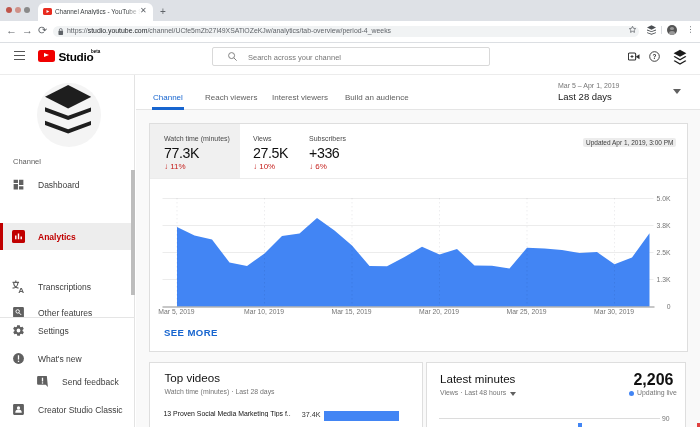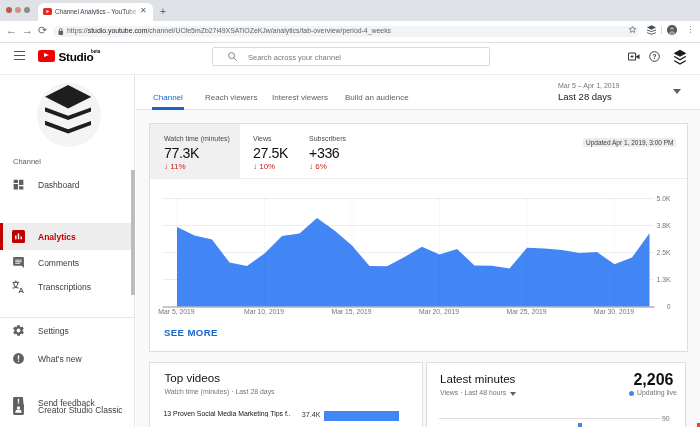--- a/index.html
+++ b/index.html
@@ -158,52 +158,53 @@
     <div class="mtxt">Dashboard</div>
     </div>
   <div class="abs mitem" id="selrow" style="top:222.5px;height:27px;">
     <svg class="mico" style="top:7px" viewBox="0 0 24 24">
         <rect width="24" height="24" rx="3" fill="#c00000"></rect>
         <path stroke="#fff" stroke-width="2.6" d="M7 10 v7 M12 6.5 v10.5 M17 12 v5"></path>
       </svg>
     <div class="mtxt" style="top:9px">Analytics</div>
     </div>
   <div class="abs" id="redbar" style="top:222.5px;height:27px;"></div>
-  <div class="abs mitem" style="top:249.5px;">
-    <svg class="mico" viewBox="0 0 24 24">
-        <path fill="#606060" d="M22 4 a2 2 0 0 0 -2 -2 H4 a2 2 0 0 0 -2 2 v12 a2 2 0 0 0 2 2 h14 l4 4 Z M6 7 h12 M6 10 h12 M6 13 h8"></path>
-        <path stroke="#fff" stroke-width="1.6" d="M6 7.5 h12 M6 10.5 h12 M6 13.5 h9"></path>
-      </svg>
-    <div class="mtxt">Comments</div>
-    </div>
   <div class="abs mitem" style="top:274px;">
     <svg class="mico" viewBox="0 0 24 24">
         <g stroke="#606060" stroke-width="2.2" fill="none">
           <path d="M1 4.5 h12 M7 1 v3.5 M11 4.5 a11 11 0 0 1 -10 10.5 M3 4.5 a11 11 0 0 0 9 10.5"></path>
         </g>
         <text x="11.5" y="23.5" font-size="15" font-weight="bold" fill="#606060" font-family="Liberation Sans">A</text>
       </svg>
     <div class="mtxt">Transcriptions</div>
     </div>
+  <div class="abs mitem" style="top:299.5px;">
+    <svg class="mico" viewBox="0 0 24 24">
+        <path fill="#606060" d="M20 2 H4 a2 2 0 0 0 -2 2 v16 a2 2 0 0 0 2 2 h16 a2 2 0 0 0 2 -2 V4 a2 2 0 0 0 -2 -2 Z"></path>
+        <circle cx="10.5" cy="10" r="3.2" fill="none" stroke="#fff" stroke-width="1.8"></circle>
+        <path d="M13 12.5 L17 16.5" stroke="#fff" stroke-width="1.8"></path>
+      </svg>
+    <div class="mtxt">Other features</div>
+    </div>
   <div class="abs" id="sdivider"></div>
   <div class="abs mitem" style="top:318px;">
     <svg class="mico" viewBox="0 0 24 24">
         <path fill="#606060" d="M19.4 13 a7.6 7.6 0 0 0 0-2 l2.1-1.6 a.5.5 0 0 0 .1-.6 l-2-3.5 a.5.5 0 0 0 -.6-.2 l-2.5 1 a7.6 7.6 0 0 0 -1.7-1 l-.4-2.6 a.5.5 0 0 0 -.5-.4 h-4 a.5.5 0 0 0 -.5.4 l-.4 2.6 a7.6 7.6 0 0 0 -1.7 1 l-2.5-1 a.5.5 0 0 0 -.6.2 l-2 3.5 a.5.5 0 0 0 .1.6 L4.6 11 a7.6 7.6 0 0 0 0 2 l-2.1 1.6 a.5.5 0 0 0 -.1.6 l2 3.5 a.5.5 0 0 0 .6.2 l2.5-1 a7.6 7.6 0 0 0 1.7 1 l.4 2.6 a.5.5 0 0 0 .5.4 h4 a.5.5 0 0 0 .5-.4 l.4-2.6 a7.6 7.6 0 0 0 1.7-1 l2.5 1 a.5.5 0 0 0 .6-.2 l2-3.5 a.5.5 0 0 0 -.1-.6 Z M12 15.5 a3.5 3.5 0 1 1 0-7 a3.5 3.5 0 0 1 0 7 Z"></path>
       </svg>
     <div class="mtxt">Settings</div>
     </div>
   <div class="abs mitem" style="top:346px;">
     <svg class="mico" viewBox="0 0 24 24">
         <circle cx="12" cy="12" r="10" fill="#606060"></circle>
         <rect x="10.8" y="6" width="2.4" height="8" fill="#fff"></rect>
         <rect x="10.8" y="16" width="2.4" height="2.4" fill="#fff"></rect>
       </svg>
     <div class="mtxt">What's new</div>
     </div>
-  <div class="abs mitem" style="top:390px;">
+  <div class="abs mitem" style="top:369px;margin-left:24px;">
     <svg class="mico" viewBox="0 0 24 24">
         <path fill="#606060" d="M20 2 H4 a2 2 0 0 0 -2 2 v12 a2 2 0 0 0 2 2 h14 l4 4 Z"></path>
         <rect x="10.8" y="5" width="2.4" height="7" fill="#fff"></rect>
         <rect x="10.8" y="13.5" width="2.4" height="2.4" fill="#fff"></rect>
       </svg>
     <div class="mtxt">Send feedback</div>
     </div>
   <div class="abs mitem" style="top:397px;">
     <svg class="mico" viewBox="0 0 24 24">
         <rect x="2" y="2" width="20" height="20" rx="2" fill="#606060"></rect>

